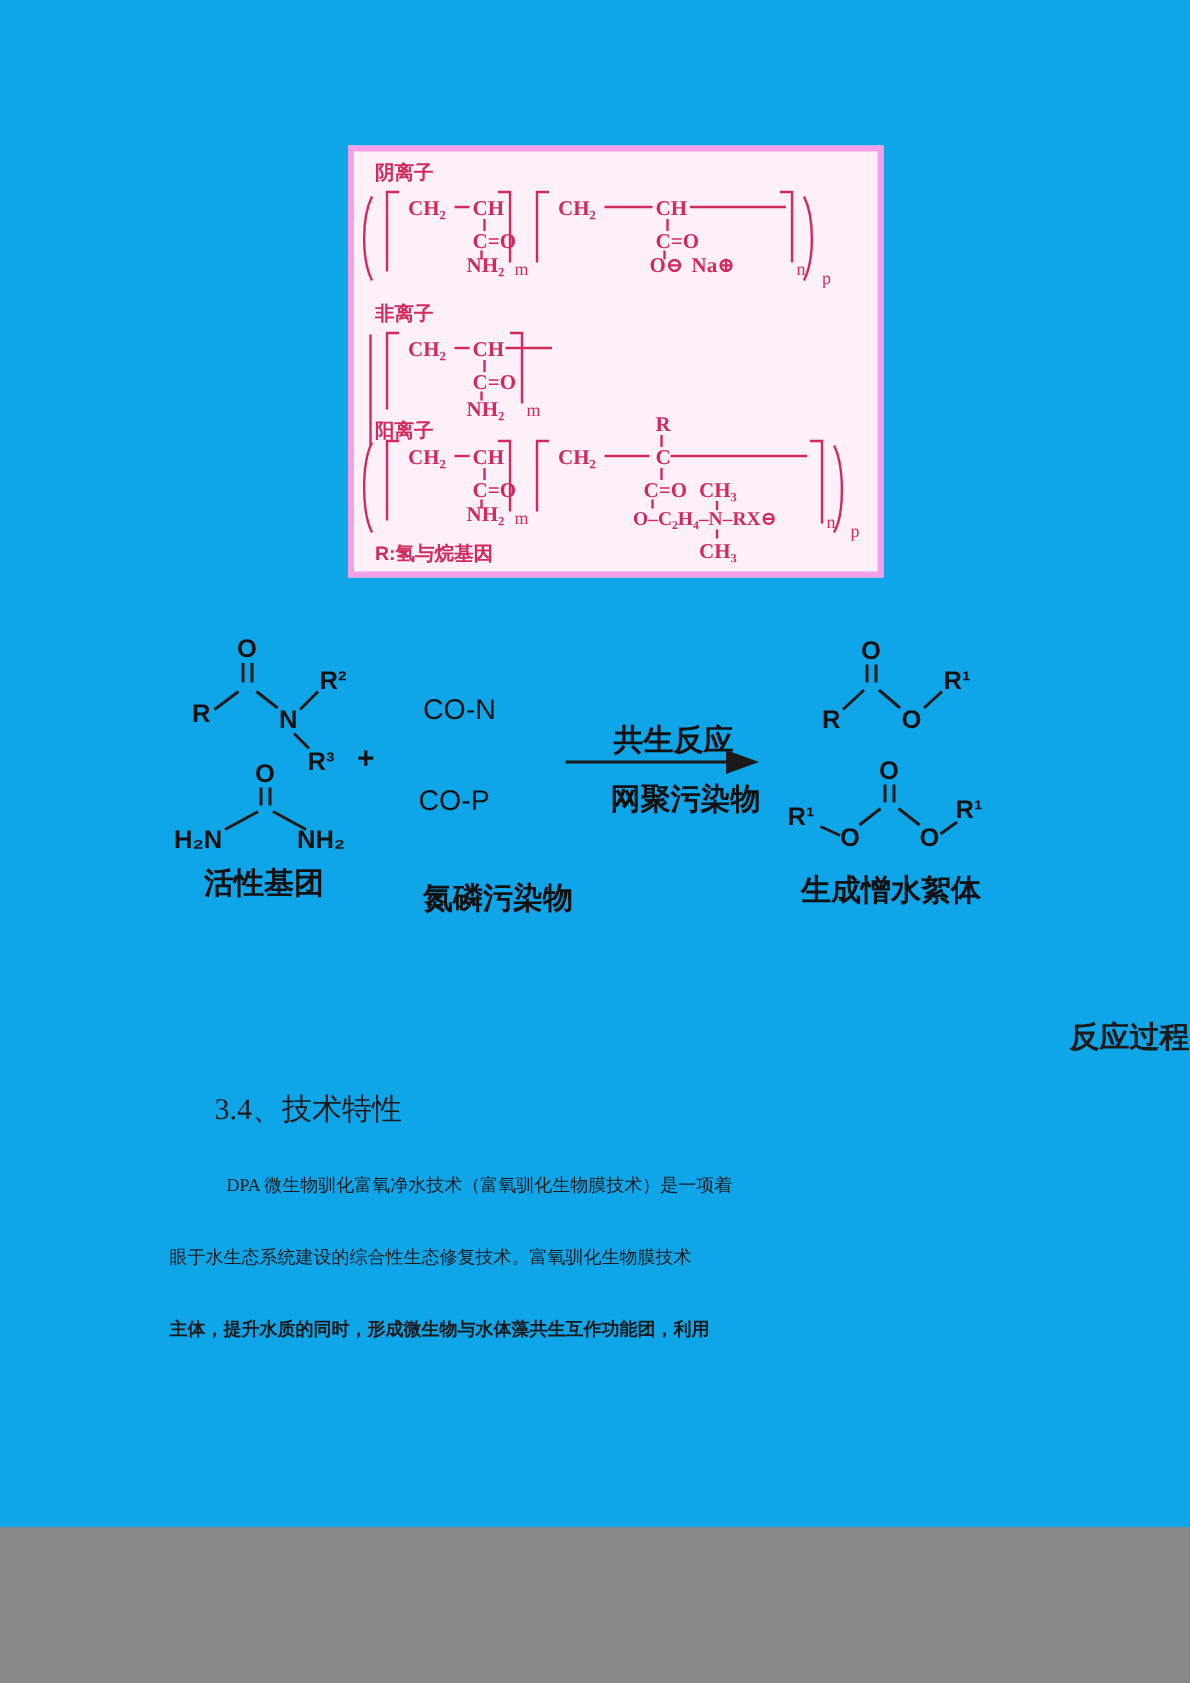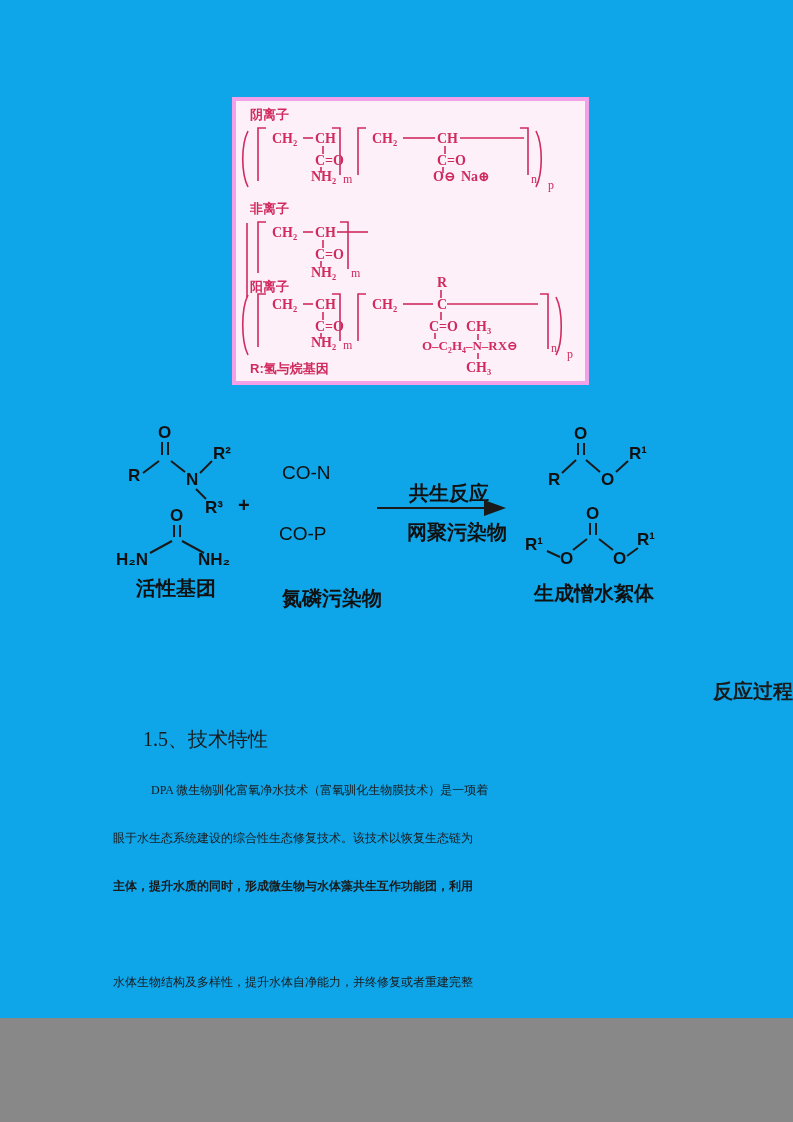--- a/index.html
+++ b/index.html
@@ -193,21 +193,20 @@
       <text class="rt" x="503" y="159">O</text>
       <text class="rt" x="415" y="145">R¹</text>
       <path class="rk" d="M 437,146 L 450,152"></path>
       <path class="rk" d="M 517,151 L 528,143"></path>
       <text class="rt" x="527" y="140">R¹</text>
       <text class="rlbl" x="424" y="195">生成憎水絮体</text>
     </g>
   </svg>
 
   <div class="caption">反应过程</div>
-  <div class="heading">1.5、技术特性</div>
+  <div class="heading">3.4、技术特性</div>
 
   <div class="para-line pl0">DPA 微生物驯化富氧净水技术（富氧驯化生物膜技术）是一项着</div>
-  <div class="para-line pl1">眼于水生态系统建设的综合性生态修复技术。该技术以恢复生态链为</div>
+  <div class="para-line pl1">眼于水生态系统建设的综合性生态修复技术。富氧驯化生物膜技术</div>
   <div class="para-line pl2">主体，提升水质的同时，形成微生物与水体藻共生互作功能团，利用</div>
-  <div class="para-line pl4">水体生物结构及多样性，提升水体自净能力，并终修复或者重建完整</div>
 
   <div class="pagenum">12</div>
 </div>
 
 </body></html>

